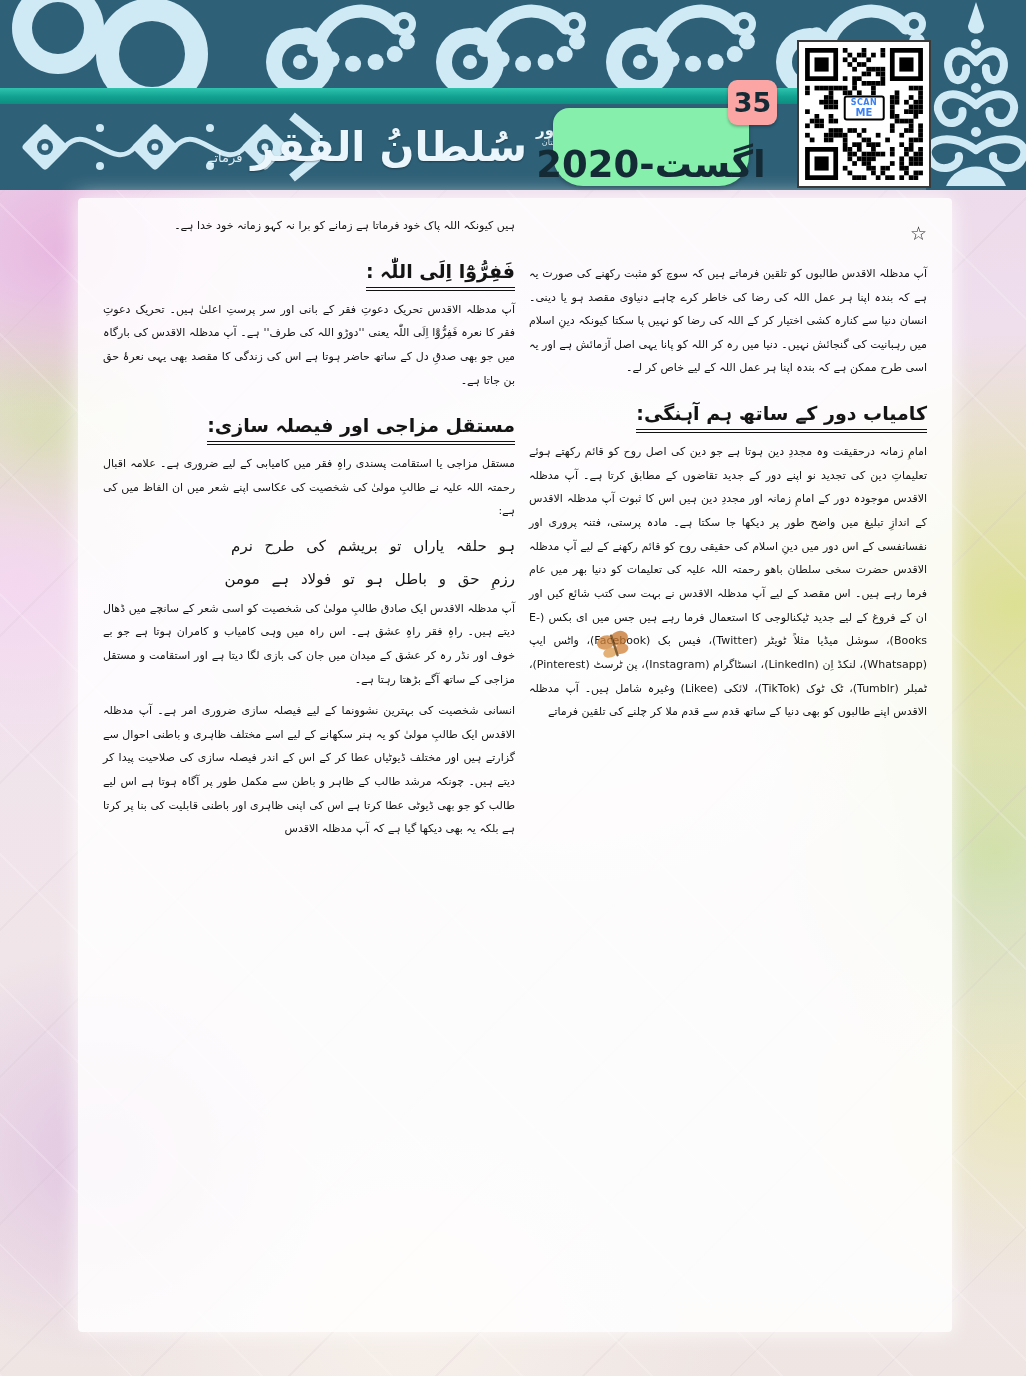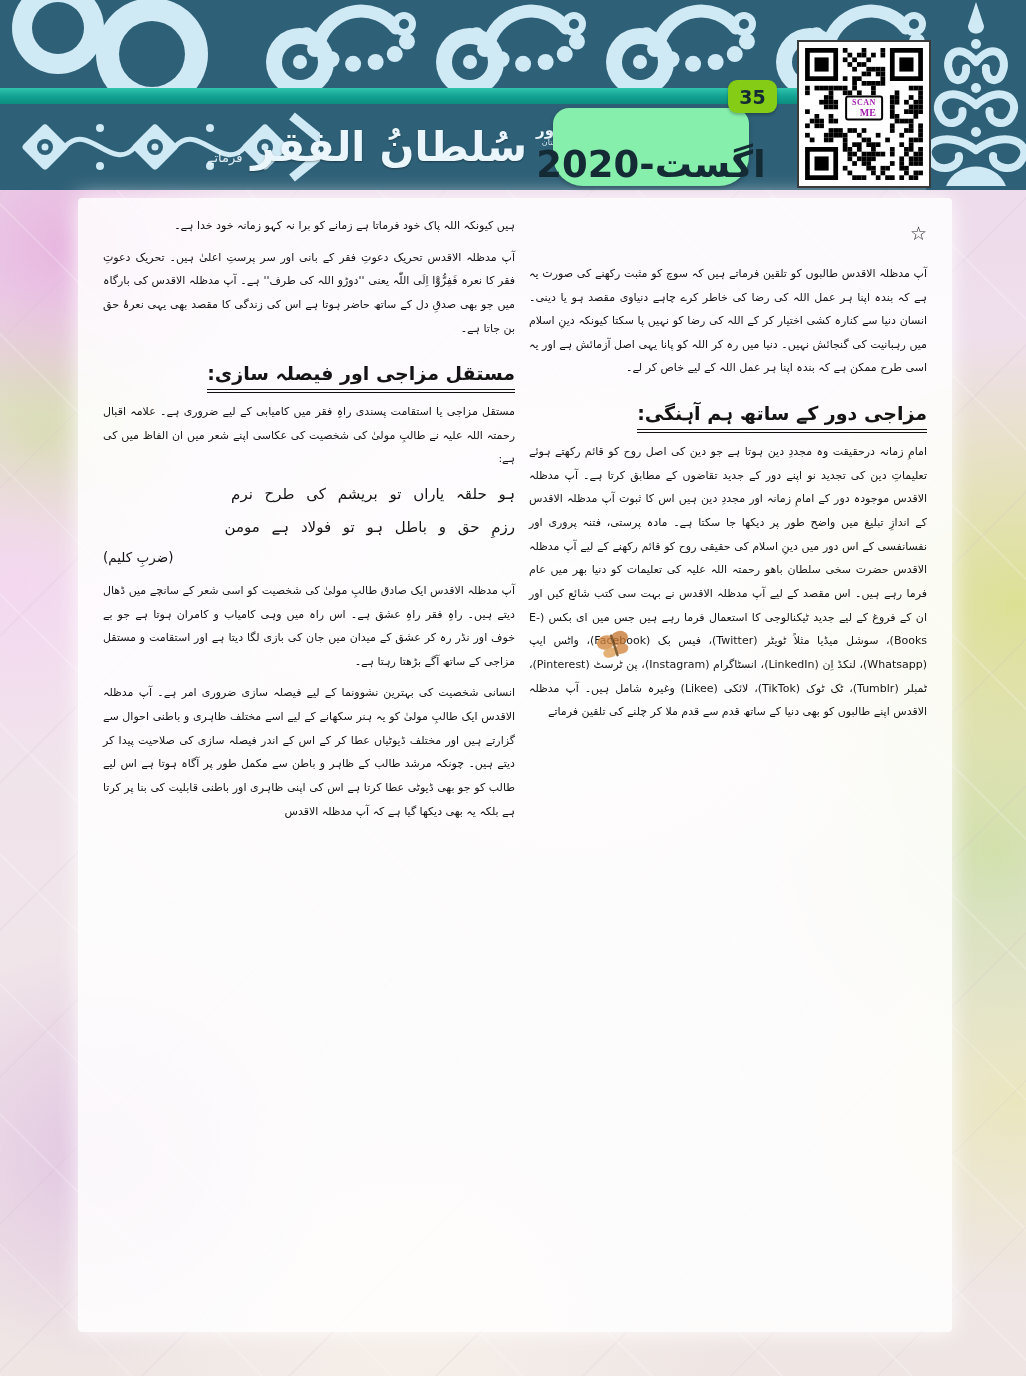--- a/index.html
+++ b/index.html
@@ -37,29 +37,29 @@
   .masthead .title-main{font-size:41px;font-weight:bold;white-space:nowrap;text-shadow:0 1px 2px rgba(0,0,0,.35);}
   .masthead .city-stack{display:flex;flex-direction:column;align-items:center;line-height:1.1;transform:translateY(-12px);}
   .masthead .city{font-size:15px;font-weight:bold;}
   .masthead .country{font-size:8px;opacity:.9;}
 
   .date-box{position:absolute;left:553px;top:108px;width:196px;height:78px;background:#86efac;
     border-radius:16px 16px 30px 30px;display:flex;align-items:flex-end;justify-content:center;z-index:5;
     box-shadow:0 2px 4px rgba(0,0,0,.25);}
   .date-box span{direction:rtl;font-size:37px;font-weight:bold;color:#142b36;letter-spacing:1px;}
 
-  .page-badge{position:absolute;left:728px;top:80px;width:49px;height:33px;background:#84cc16;border-radius:9px;
-    display:flex;align-items:center;justify-content:center;font-size:19px;font-weight:bold;color:#142b36;z-index:6;
+  .page-badge{position:absolute;left:728px;top:80px;width:49px;height:45px;background:#fca5a5;border-radius:9px;
+    display:flex;align-items:center;justify-content:center;font-size:27px;font-weight:bold;color:#142b36;z-index:6;
     box-shadow:0 2px 3px rgba(0,0,0,.25);}
 
   .qr-box{position:absolute;left:797px;top:40px;width:134px;height:148px;background:#ffffff;border:2px solid #3a3a3a;
     box-sizing:border-box;z-index:6;display:flex;align-items:center;justify-content:center;}
   .qr-box svg{width:118px;height:132px;}
   .scanme{position:absolute;left:50%;top:46%;transform:translate(-50%,-50%);background:#fff;border:2px solid #000;
-    border-radius:3px;padding:1px 5px;text-align:right;font-weight:bold;line-height:1.05;color:#a21caf;font-family:Liberation Serif, serif;}
+    border-radius:3px;padding:1px 5px;text-align:center;font-weight:bold;line-height:1.05;color:#3b82f6;}
   .scanme .l1{font-size:8px;letter-spacing:.5px;}
   .scanme .l2{font-size:10px;}
 
   .damask{position:absolute;right:0;top:0;width:100px;height:190px;z-index:3;}
 
   
   .panel{position:absolute;left:78px;top:198px;width:874px;height:1134px;background:rgba(255,255,255,.86);
     border-radius:4px;box-shadow:0 0 22px rgba(255,255,255,.9);overflow:hidden;z-index:2;}
   .cols{display:flex;direction:rtl;gap:14px;padding:16px 25px 0 25px;}
   .col{color:#141414;}
@@ -430,35 +430,37 @@
   </div>
 
   <div class="panel">
     <div class="cols">
       <div class="col col-right">
         <div class="bullet">
           <span class="star">☆</span>
         </div>
         <p>آپ مدظلہ الاقدس طالبوں کو تلقین فرماتے ہیں کہ سوچ کو مثبت رکھنے کی صورت یہ ہے کہ بندہ اپنا ہر عمل اللہ کی رضا کی خاطر کرے چاہے دنیاوی مقصد ہو یا دینی۔ انسان دنیا سے کنارہ کشی اختیار کر کے اللہ کی رضا کو نہیں پا سکتا کیونکہ دینِ اسلام میں رہبانیت کی گنجائش نہیں۔ دنیا میں رہ کر اللہ کو پانا یہی اصل آزمائش ہے اور یہ اسی طرح ممکن ہے کہ بندہ اپنا ہر عمل اللہ کے لیے خاص کر لے۔</p>
         <div class="heading">
-          <span>مزاجی دور کے ساتھ ہم آہنگی:</span>
+          <span>کامیاب دور کے ساتھ ہم آہنگی:</span>
         </div>
         <p>امامِ زمانہ درحقیقت وہ مجددِ دین ہوتا ہے جو دین کی اصل روح کو قائم رکھتے ہوئے تعلیماتِ دین کی تجدید نو اپنے دور کے جدید تقاضوں کے مطابق کرتا ہے۔ آپ مدظلہ الاقدس موجودہ دور کے امامِ زمانہ اور مجددِ دین ہیں اس کا ثبوت آپ مدظلہ الاقدس کے اندازِ تبلیغ میں واضح طور پر دیکھا جا سکتا ہے۔ مادہ پرستی، فتنہ پروری اور نفسانفسی کے اس دور میں دینِ اسلام کی حقیقی روح کو قائم رکھنے کے لیے آپ مدظلہ الاقدس حضرت سخی سلطان باھو رحمتہ اللہ علیہ کی تعلیمات کو دنیا بھر میں عام فرما رہے ہیں۔ اس مقصد کے لیے آپ مدظلہ الاقدس نے بہت سی کتب شائع کیں اور ان کے فروغ کے لیے جدید ٹیکنالوجی کا استعمال فرما رہے ہیں جس میں ای بکس (E-Books)، سوشل میڈیا مثلاً ٹویٹر (Twitter)، فیس بک (Facebook)، واٹس ایپ (Whatsapp)، لنکڈ اِن (LinkedIn)، انسٹاگرام (Instagram)، پن ٹرسٹ (Pinterest)، ٹمبلر (Tumblr)، ٹک ٹوک (TikTok)، لائکی (Likee) وغیرہ شامل ہیں۔ آپ مدظلہ الاقدس اپنے طالبوں کو بھی دنیا کے ساتھ قدم سے قدم ملا کر چلنے کی تلقین فرماتے</p>
       </div>
 
       <div class="col col-left">
         <p>ہیں کیونکہ اللہ پاک خود فرماتا ہے زمانے کو برا نہ کہو زمانہ خود خدا ہے۔</p>
+        <div class="heading">
+          <span>فَفِرُّوْٓا اِلَی اللّٰہ :</span>
+        </div>
         <p>آپ مدظلہ الاقدس تحریک دعوتِ فقر کے بانی اور سر پرستِ اعلیٰ ہیں۔ تحریک دعوتِ فقر کا نعرہ فَفِرُّوْٓا اِلَی اللّٰہ یعنی ''دوڑو اللہ کی طرف'' ہے۔ آپ مدظلہ الاقدس کی بارگاہ میں جو بھی صدقِ دل کے ساتھ حاضر ہوتا ہے اس کی زندگی کا مقصد بھی یہی نعرۂ حق بن جاتا ہے۔</p>
         <div class="heading">
           <span>مستقل مزاجی اور فیصلہ سازی:</span>
         </div>
         <p>مستقل مزاجی یا استقامت پسندی راہِ فقر میں کامیابی کے لیے ضروری ہے۔ علامہ اقبال رحمتہ اللہ علیہ نے طالبِ مولیٰ کی شخصیت کی عکاسی اپنے شعر میں ان الفاظ میں کی ہے:</p>
         <div class="verse">ہو حلقہ یاراں تو بریشم کی طرح نرم</div>
         <div class="verse">رزمِ حق و باطل ہو تو فولاد ہے مومن</div>
-        <div class="attrib">(ضربِ کلیم)</div>
         <p>آپ مدظلہ الاقدس ایک صادق طالبِ مولیٰ کی شخصیت کو اسی شعر کے سانچے میں ڈھال دیتے ہیں۔ راہِ فقر راہِ عشق ہے۔ اس راہ میں وہی کامیاب و کامران ہوتا ہے جو بے خوف اور نڈر رہ کر عشق کے میدان میں جان کی بازی لگا دیتا ہے اور استقامت و مستقل مزاجی کے ساتھ آگے بڑھتا رہتا ہے۔</p>
         <p>انسانی شخصیت کی بہترین نشوونما کے لیے فیصلہ سازی ضروری امر ہے۔ آپ مدظلہ الاقدس ایک طالبِ مولیٰ کو یہ ہنر سکھانے کے لیے اسے مختلف ظاہری و باطنی احوال سے گزارتے ہیں اور مختلف ڈیوٹیاں عطا کر کے اس کے اندر فیصلہ سازی کی صلاحیت پیدا کر دیتے ہیں۔ چونکہ مرشد طالب کے ظاہر و باطن سے مکمل طور پر آگاہ ہوتا ہے اس لیے طالب کو جو بھی ڈیوٹی عطا کرتا ہے اس کی اپنی ظاہری اور باطنی قابلیت کی بنا پر کرتا ہے بلکہ یہ بھی دیکھا گیا ہے کہ آپ مدظلہ الاقدس</p>
       </div>
     </div>
   </div>
 
   <svg class="butterfly" width="36" height="30" viewBox="0 0 36 30">
     <ellipse cx="11" cy="10" rx="9" ry="7" fill="#d0833a" opacity="0.9"></ellipse>
     <ellipse cx="25" cy="10" rx="9" ry="7" fill="#c6762f" opacity="0.9"></ellipse>
     <ellipse cx="12" cy="21" rx="7" ry="5" fill="#dd9a4e" opacity="0.9"></ellipse>

